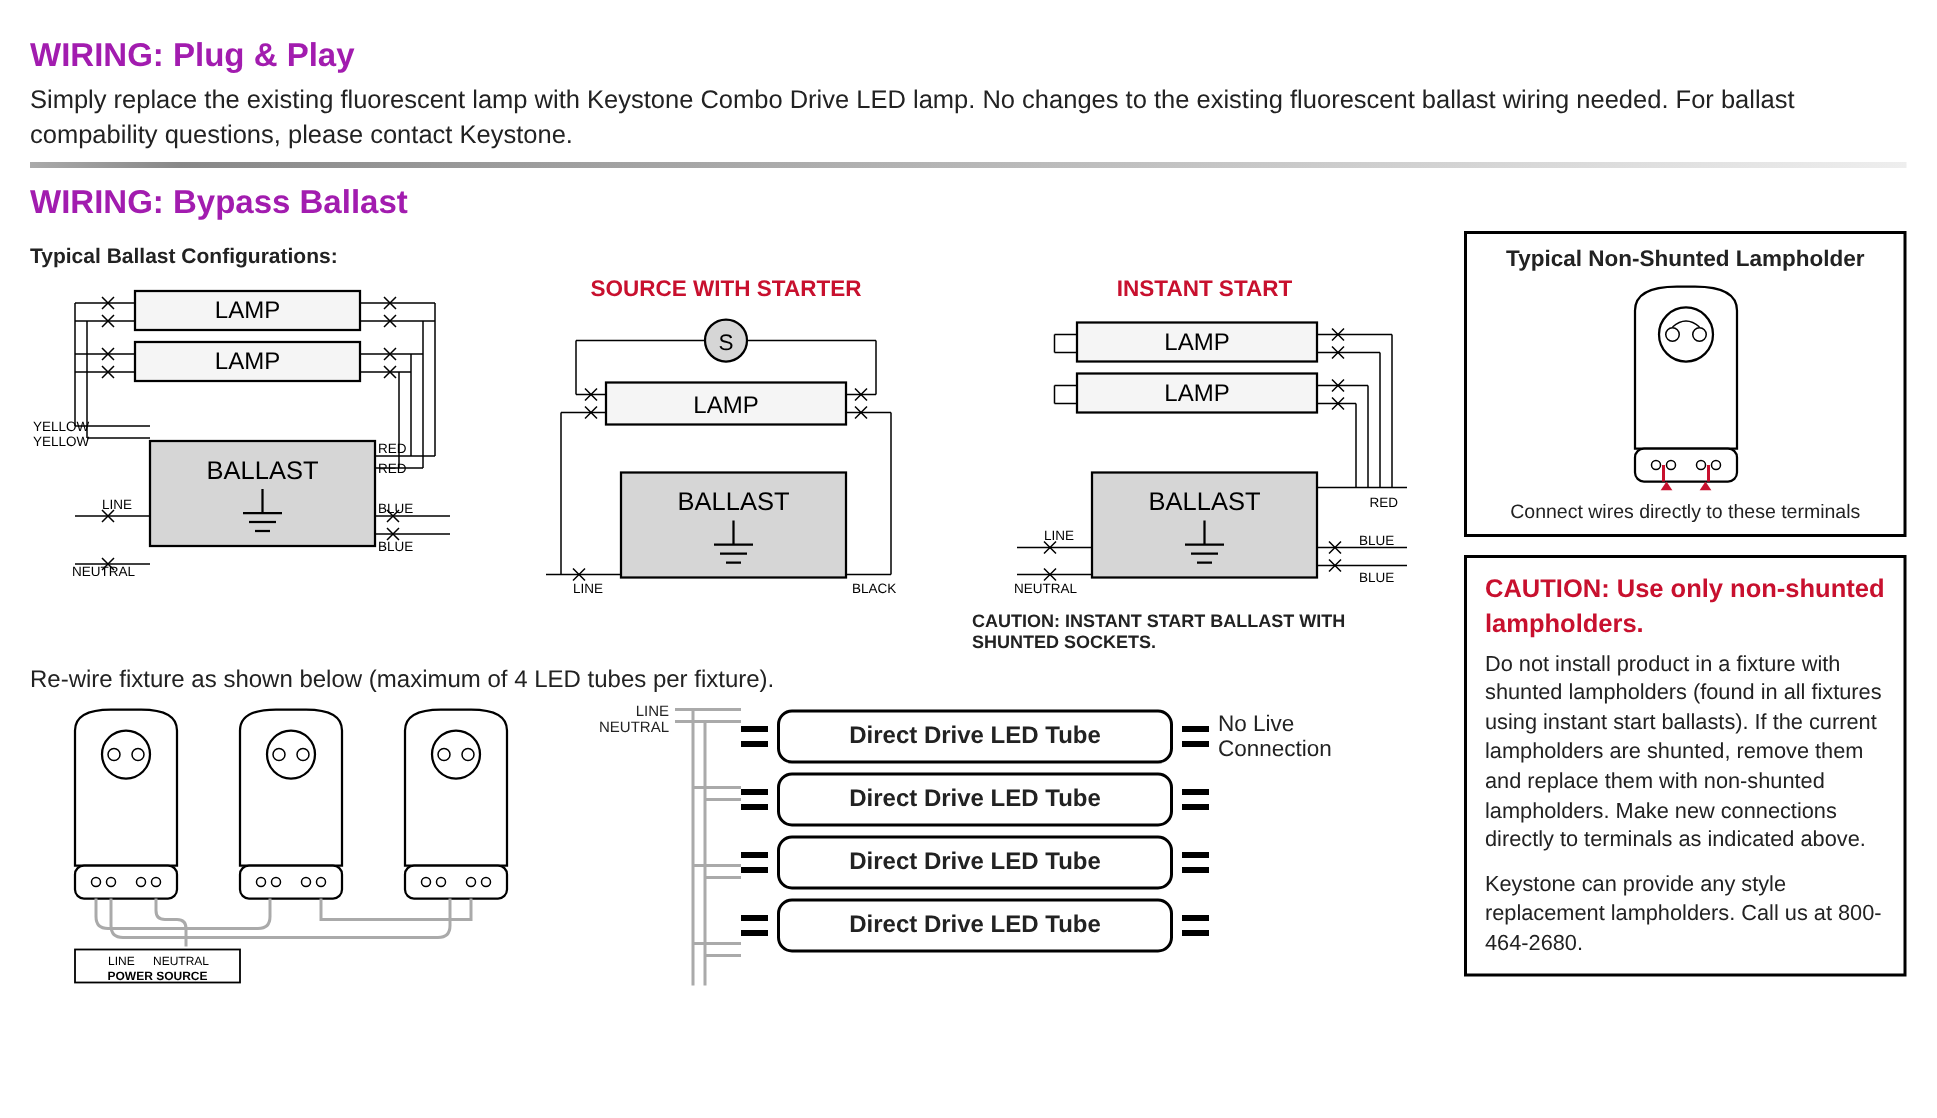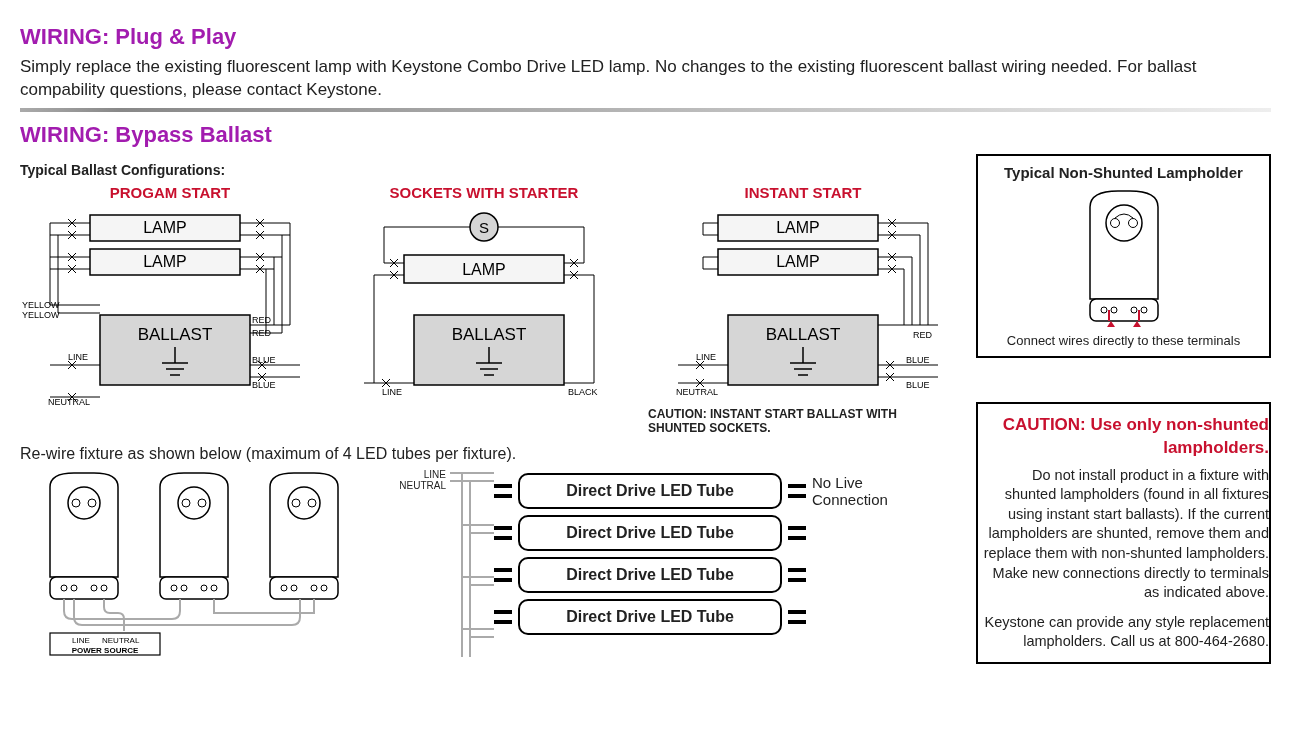--- a/index.html
+++ b/index.html
@@ -76,25 +76,24 @@
     font-weight: bold;
     font-size: 15px;
     margin-bottom: 6px;
   }
   .sidebar-box .box-foot {
     font-size: 13px;
     margin-top: 6px;
   }
   .caution-box {
     border: 2px solid #000;
-    padding: 10px 0;
-    text-align: right;
+    padding: 10px 12px;
+    text-align: left;
     font-size: 14.5px;
     line-height: 1.35;
-    margin-top: 32px;
   }
   .caution-box .caution-head {
     color: #c8102e;
     font-weight: bold;
     font-size: 17px;
     margin-bottom: 6px;
   }
   .caution-box p { margin: 0 0 10px 0; }
   .lower {
     display: flex;
@@ -142,21 +141,20 @@
 
 <div class="section-title red">WIRING: Bypass Ballast</div>
 
 <div class="layout">
   <div class="left-col">
     <div class="sub-title">Typical Ballast Configurations:</div>
 
     <div class="configs">
 
       <div class="cfg">
-        <div class="cfg-title">PROGAM START</div>
         <svg width="300" height="200">
 
           <rect x="70" y="10" width="150" height="26" fill="#f5f5f5" stroke="#000" stroke-width="1.5"></rect>
           <text x="145" y="28" text-anchor="middle" font-size="16">LAMP</text>
           <rect x="70" y="44" width="150" height="26" fill="#f5f5f5" stroke="#000" stroke-width="1.5"></rect>
           <text x="145" y="62" text-anchor="middle" font-size="16">LAMP</text>
 
           <rect x="80" y="110" width="150" height="70" fill="#d6d6d6" stroke="#000" stroke-width="1.5"></rect>
           <text x="155" y="135" text-anchor="middle" font-size="17">BALLAST</text>
 
@@ -212,21 +210,21 @@
               <path d="M238,168 l8,8 M246,168 l-8,8"></path>
           </g>
           <text x="48" y="155" font-size="9">LINE</text>
           <text x="28" y="200" font-size="9">NEUTRAL</text>
           <text x="232" y="158" font-size="9">BLUE</text>
           <text x="232" y="183" font-size="9">BLUE</text>
         </svg>
       </div>
 
       <div class="cfg">
-        <div class="cfg-title">SOCKETS WITH STARTER</div>
+        <div class="cfg-title">SOURCE WITH STARTER</div>
         <svg width="300" height="200">
 
           <circle cx="150" cy="22" r="14" fill="#d6d6d6" stroke="#000" stroke-width="1.5"></circle>
           <text x="150" y="28" text-anchor="middle" font-size="15">S</text>
 
           <rect x="70" y="50" width="160" height="28" fill="#f5f5f5" stroke="#000" stroke-width="1.5"></rect>
           <text x="150" y="70" text-anchor="middle" font-size="16">LAMP</text>
 
           <rect x="80" y="110" width="150" height="70" fill="#d6d6d6" stroke="#000" stroke-width="1.5"></rect>
           <text x="155" y="135" text-anchor="middle" font-size="17">BALLAST</text>

